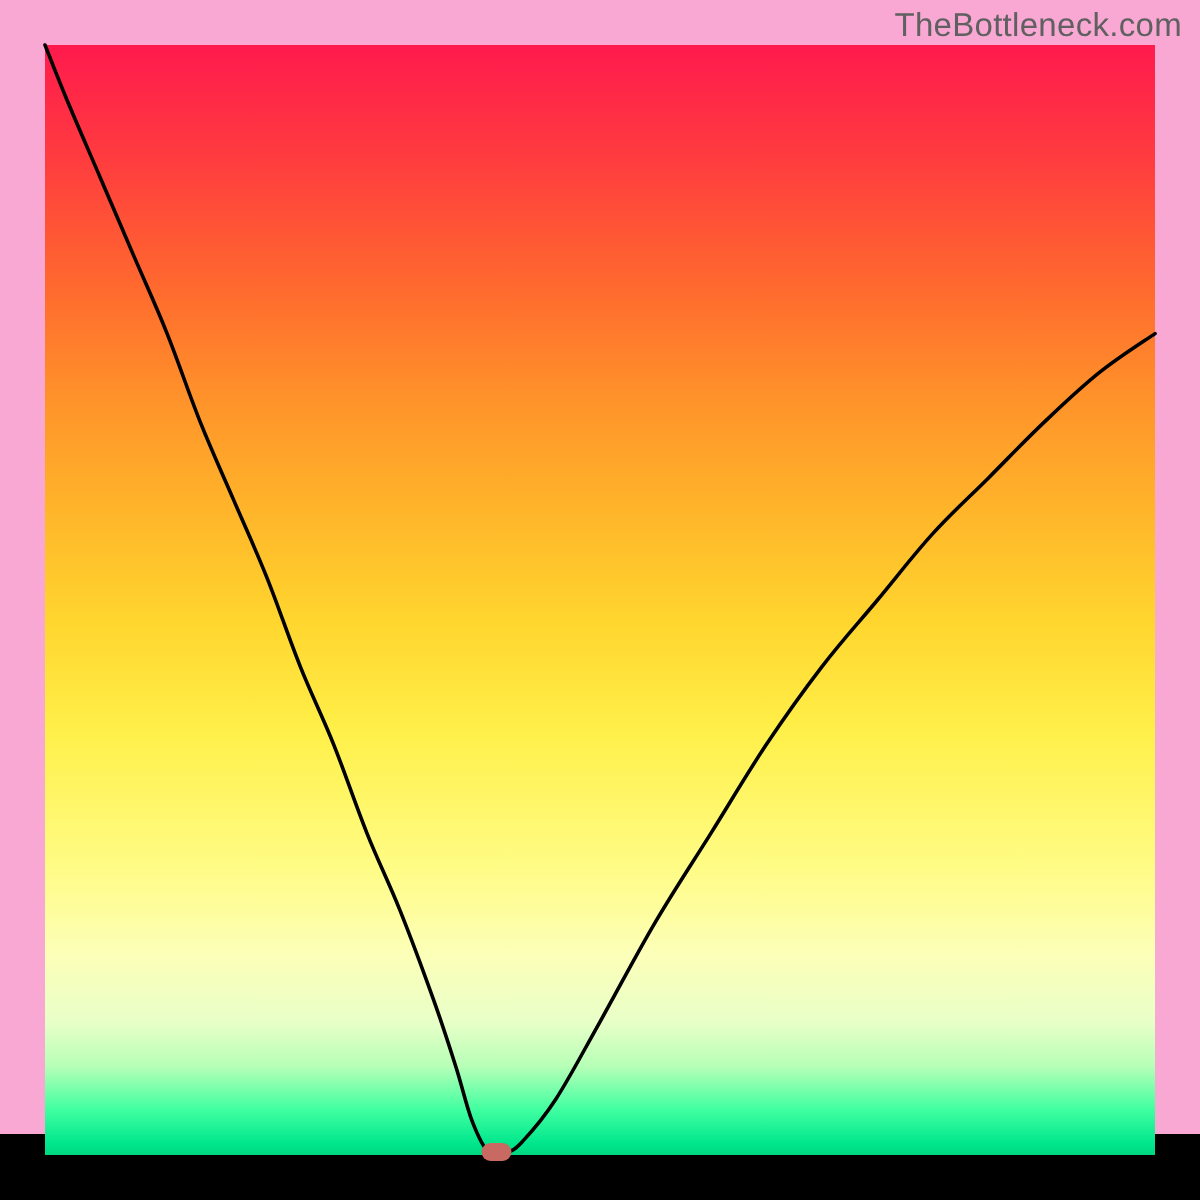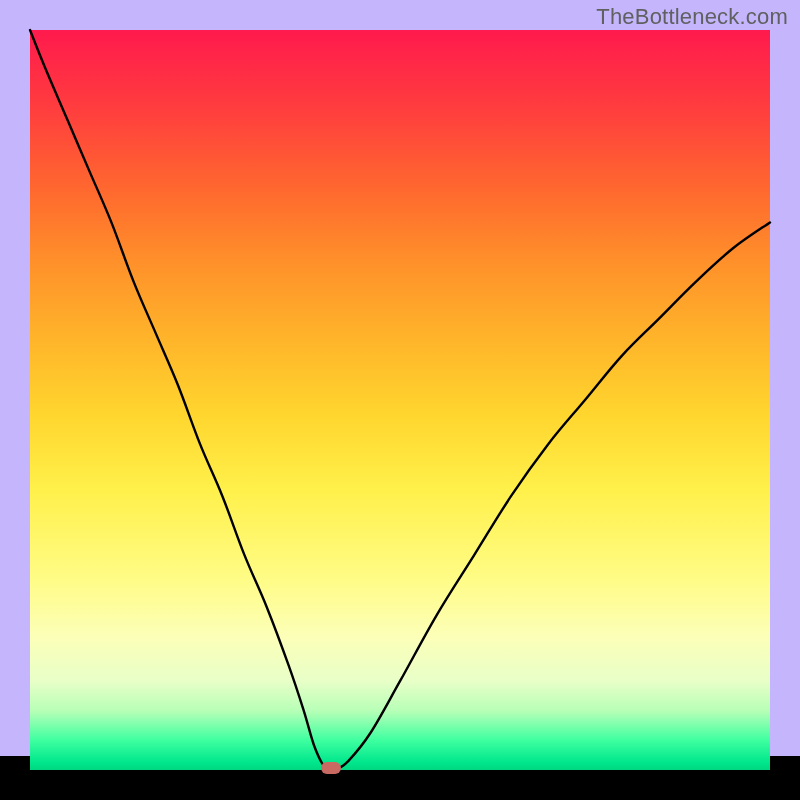--- a/index.html
+++ b/index.html
@@ -8,21 +8,21 @@
     width: 800px;
     height: 800px;
     overflow: hidden;
     background: #000;
     font-family: Arial, Helvetica, sans-serif;
   }
   .frame {
     position: relative;
     width: 800px;
     height: 756px;
-    background: #c4b5fd;
+    background: #f9a8d4;
   }
   .plot-area {
     position: absolute;
     left: 30px;
     top: 30px;
     width: 740px;
     height: 740px;
     background: linear-gradient(to bottom,
       #ff1a4d 0%,
       #ff3b3f 10%,

